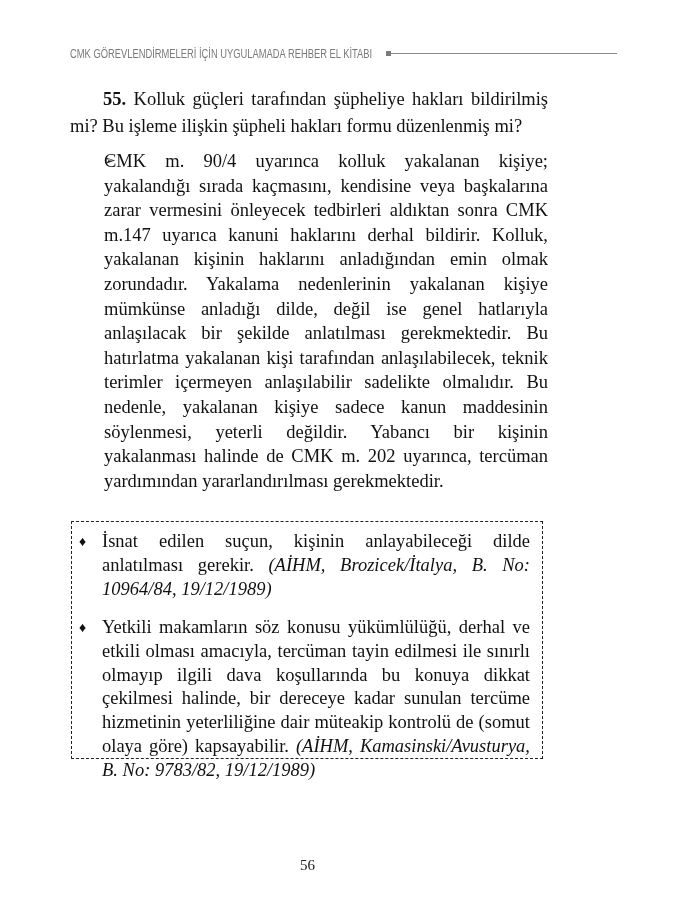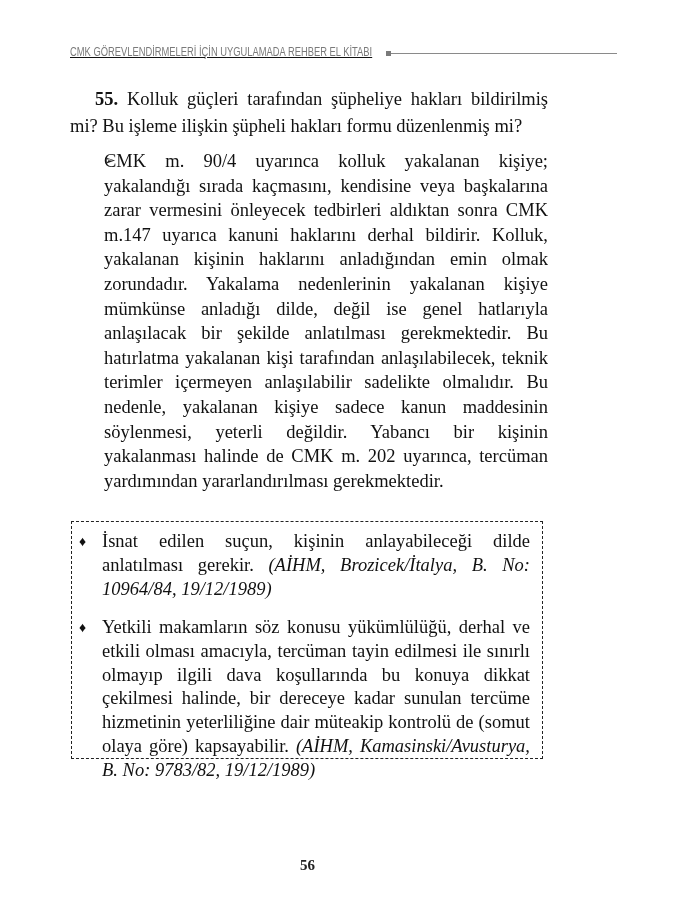--- a/index.html
+++ b/index.html
@@ -15,21 +15,21 @@
       font-family: "Liberation Serif", serif;
       color: #111111;
     }
     .running-header {
       position: absolute;
       left: 70px;
       top: 45px;
       width: 480px;
       height: 18px;
       display: flex;
-      text-decoration: underline;
+      align-items: center;
     }
     .running-header .title {
       font-family: "Liberation Sans", sans-serif;
       font-size: 12px;
       color: #7a7a7a;
       letter-spacing: 0px;
       transform: scaleX(0.78);
       transform-origin: left center;
       white-space: nowrap;
       width: 300px;
@@ -55,21 +55,21 @@
       left: 70px;
       top: 86px;
       width: 478px;
       font-size: 18.5px;
       line-height: 27px;
       text-align: justify;
       text-align-last: left;
     }
     .question .num {
       font-weight: bold;
-      margin-left: 25px;
+      margin-left: 33px;
     }
     .answer {
       position: absolute;
       left: 104px;
       top: 149px;
       width: 444px;
       font-size: 18.5px;
       line-height: 24.6px;
     }
     .answer .arrow {
@@ -120,21 +120,20 @@
     .item1 { top: 8px; }
     .item2 { top: 94px; }
     .page-number {
       position: absolute;
       left: 0;
       width: 615px;
       top: 857px;
       text-align: center;
       font-size: 15px;
       color: #222;
-      font-weight: bold;
     }
   </style>
 </head>
 <body>
 
 <div class="running-header">
   <span class="title">CMK GÖREVLENDİRMELERİ İÇİN UYGULAMADA REHBER EL KİTABI</span>
   <span class="marker"></span>
   <span class="rule"></span>
 </div>

